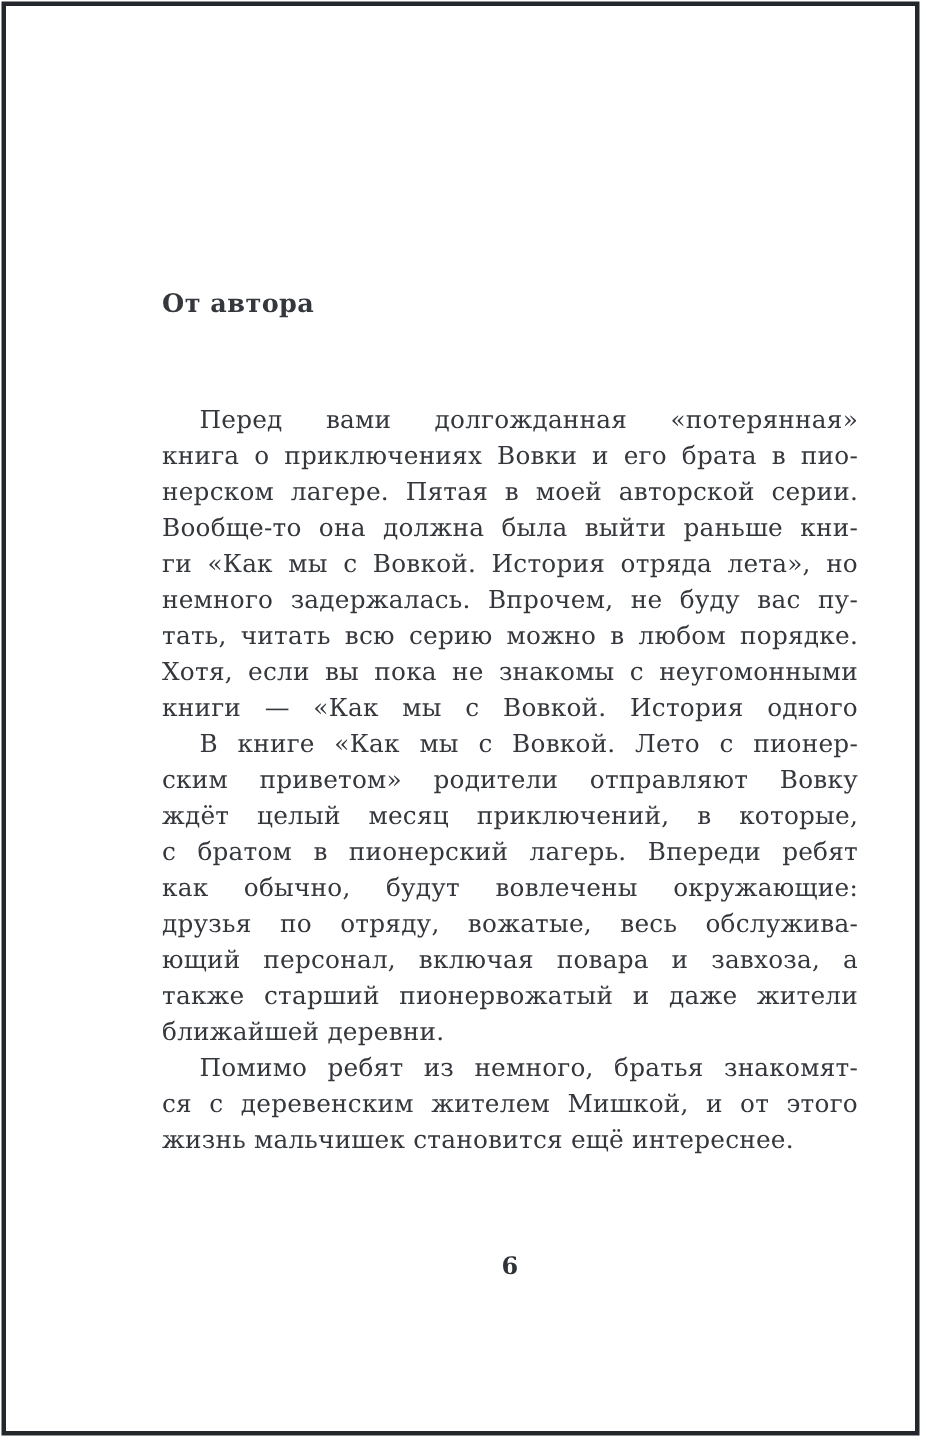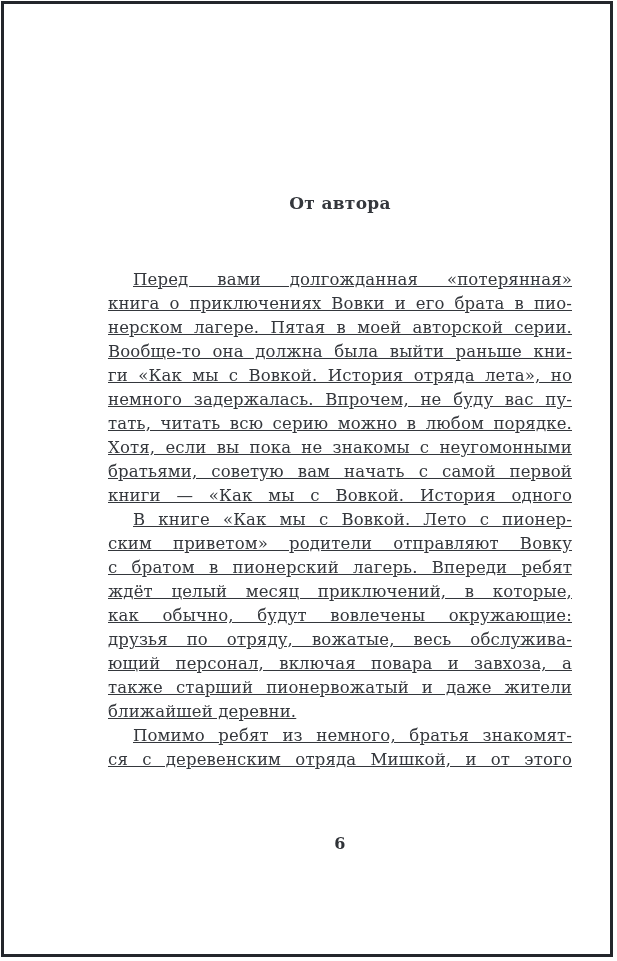--- a/index.html
+++ b/index.html
@@ -26,35 +26,34 @@
   }
   .content {
     position: absolute;
     left: 108px;
     top: 0;
     width: 464px;
     color: #34373c;
   }
   .title {
     margin-top: 191px;
-    text-align: center;
+    text-align: left;
     font-weight: bold;
     font-size: 17px;
     line-height: 24px;
     letter-spacing: 0.3px;
   }
   .body-text {
     margin-top: 53px;
     font-size: 16.5px;
     line-height: 24px;
     letter-spacing: 0.15px;
   }
   .para {
     margin: 0;
-    text-decoration: underline;
   }
   .line {
     text-align: justify;
     text-align-last: justify;
     height: 24px;
     overflow: visible;
   }
   .line.first {
     text-indent: 25px;
   }
@@ -81,34 +80,34 @@
     <div class="body-text" id="body-text">
         <div class="para">
           <div class="line first">Перед вами долгожданная «потерянная»</div>
           <div class="line">книга о приключениях Вовки и его брата в пио-</div>
           <div class="line">нерском лагере. Пятая в моей авторской серии.</div>
           <div class="line">Вообще-то она должна была выйти раньше кни-</div>
           <div class="line">ги «Как мы с Вовкой. История отряда лета», но</div>
           <div class="line">немного задержалась. Впрочем, не буду вас пу-</div>
           <div class="line">тать, читать всю серию можно в любом порядке.</div>
           <div class="line">Хотя, если вы пока не знакомы с неугомонными</div>
-          <div class="line">братьями, советую вам начать с самой первой</div>
           <div class="line">книги — «Как мы с Вовкой. История одного</div>
         </div>
         <div class="para">
           <div class="line first">В книге «Как мы с Вовкой. Лето с пионер-</div>
           <div class="line">ским приветом» родители отправляют Вовку</div>
+          <div class="line">ждёт целый месяц приключений, в которые,</div>
           <div class="line">с братом в пионерский лагерь. Впереди ребят</div>
-          <div class="line">ждёт целый месяц приключений, в которые,</div>
           <div class="line">как обычно, будут вовлечены окружающие:</div>
           <div class="line">друзья по отряду, вожатые, весь обслужива-</div>
           <div class="line">ющий персонал, включая повара и завхоза, а</div>
           <div class="line">также старший пионервожатый и даже жители</div>
           <div class="line last">ближайшей деревни.</div>
         </div>
         <div class="para">
           <div class="line first">Помимо ребят из немного, братья знакомят-</div>
-          <div class="line">ся с деревенским отряда Мишкой, и от этого</div>
+          <div class="line">ся с деревенским жителем Мишкой, и от этого</div>
+          <div class="line last">жизнь мальчишек становится ещё интереснее.</div>
         </div>
       </div>
     <div class="folio">6</div>
   </div>
 </div>
 
 </body></html>

